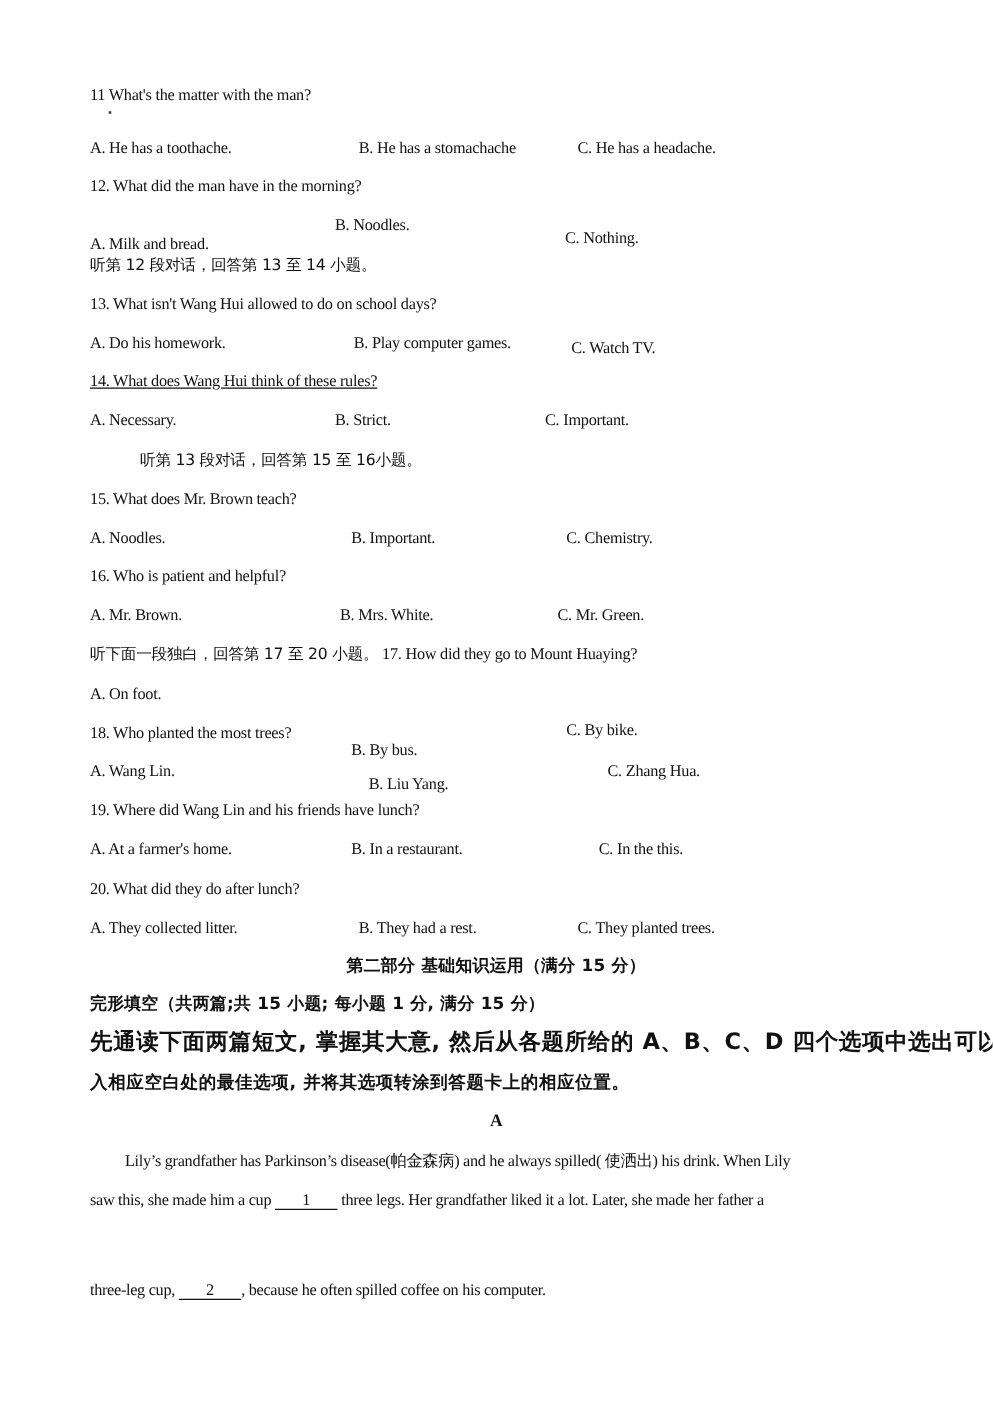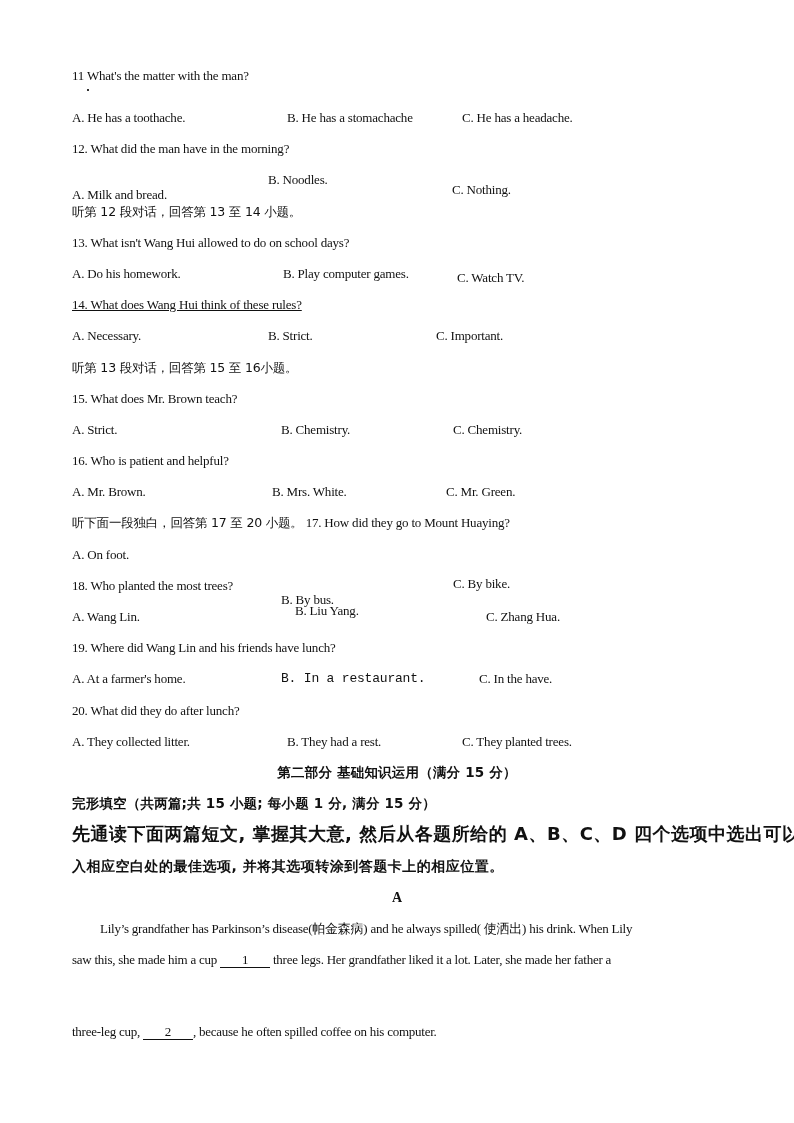--- a/index.html
+++ b/index.html
@@ -88,49 +88,49 @@
 <div class="line" style="top:235px;">13. What isn't Wang Hui allowed to do on school days?</div>
 <div class="opt" style="left:72px; top:266px;">A. Do his homework.</div>
 <div class="opt" style="left:283px; top:266px;">B. Play computer games.</div>
 <div class="opt" style="left:457px; top:270px;">C. Watch TV.</div>
 
 <div class="line" style="top:297px;text-decoration:underline;">14. What does Wang Hui think of these rules?</div>
 <div class="opt" style="left:72px; top:328px;">A. Necessary.</div>
 <div class="opt" style="left:268px; top:328px;">B. Strict.</div>
 <div class="opt" style="left:436px; top:328px;">C. Important.</div>
 
-<div class="line cn" style="top:360px;">听第 13 段对话，回答第  15 至 16小题。</div>
+<div class="line cn" style="top:360px;margin-left:40px;">听第 13 段对话，回答第  15 至 16小题。</div>
 
 <div class="line" style="top:391px;">15. What does Mr. Brown teach?</div>
-<div class="opt" style="left:72px; top:422px;">A. Strict.</div>
-<div class="opt" style="left:281px; top:422px;">B.  Chemistry.</div>
+<div class="opt" style="left:72px; top:422px;">A. Noodles.</div>
+<div class="opt" style="left:281px; top:422px;">B.  Important.</div>
 <div class="opt" style="left:453px; top:422px;">C. Chemistry.</div>
 
 <div class="line" style="top:453px;">16. Who is patient and helpful?</div>
 <div class="opt" style="left:72px; top:484px;">A. Mr. Brown.</div>
 <div class="opt" style="left:272px; top:484px;">B.  Mrs. White.</div>
 <div class="opt" style="left:446px; top:484px;">C. Mr. Green.</div>
 
 <div class="line" style="top:515px;">
   <span class="cn">听下面一段独白，回答第  17 至  20 小题。</span>
   <span>17. How did they go to Mount Huaying?</span>
 </div>
 <div class="opt" style="left:72px; top:547px;">A. On foot.</div>
 <div class="opt" style="left:281px; top:547px;margin-top:45px;">B.  By bus.</div>
 <div class="opt" style="left:453px; top:547px;margin-top:29px;">C. By bike.</div>
 
 <div class="line" style="top:578px;">18. Who planted the most trees?</div>
 <div class="opt" style="left:72px; top:609px;">A. Wang Lin.</div>
-<div class="opt" style="left:295px; top:603px;">B.  Liu Yang.</div>
+<div class="opt" style="left:295px; top:619px;">B.  Liu Yang.</div>
 <div class="opt" style="left:486px; top:609px;">C. Zhang Hua.</div>
 
 <div class="line" style="top:640px;">19. Where did Wang Lin and his  friends have lunch?</div>
 <div class="opt" style="left:72px; top:671px;">A. At a farmer's home.</div>
-<div class="opt" style="left:281px; top:671px;font-family:Liberation Mono, monospace;">B.  In a restaurant.</div>
-<div class="opt" style="left:479px; top:671px;">C. In the have.</div>
+<div class="opt" style="left:281px; top:671px;">B.  In a restaurant.</div>
+<div class="opt" style="left:479px; top:671px;">C. In the this.</div>
 
 <div class="line" style="top:703px;">20. What did they do after lunch?</div>
 <div class="opt" style="left:72px; top:734px;">A. They collected litter.</div>
 <div class="opt" style="left:287px; top:734px;">B.  They had a rest.</div>
 <div class="opt" style="left:462px; top:734px;">C. They planted trees.</div>
 
 <div class="center bold-cn" style="top:764px; font-size:13.5px;">第二部分  基础知识运用（满分 15 分）</div>
 <div class="line bold-cn" style="top:795px; font-size:13.5px;">完形填空（共两篇;共 15 小题; 每小题 1 分, 满分 15 分）</div>
 <div class="line bold-cn" style="top:826px; font-size:18px; letter-spacing:0.5px;">先通读下面两篇短文, 掌握其大意, 然后从各题所给的 A、B、C、D 四个选项中选出可以填</div>
 <div class="line bold-cn" style="top:858px; font-size:14px; letter-spacing:0.5px;">入相应空白处的最佳选项, 并将其选项转涂到答题卡上的相应位置。</div>

